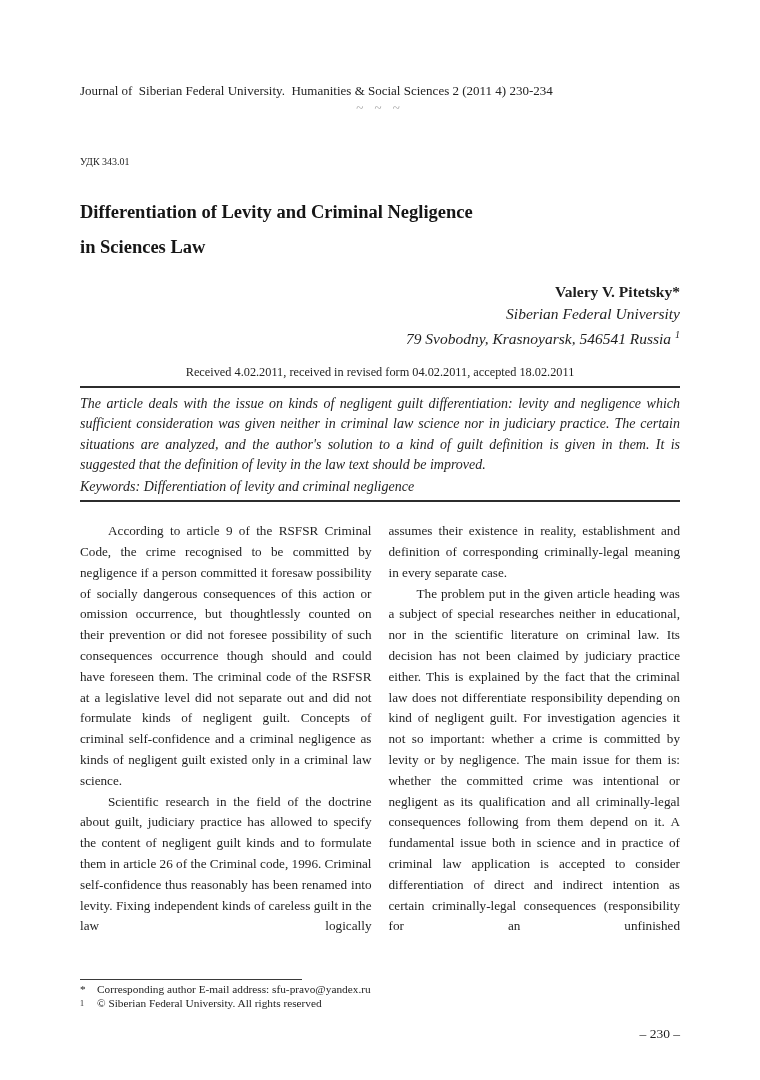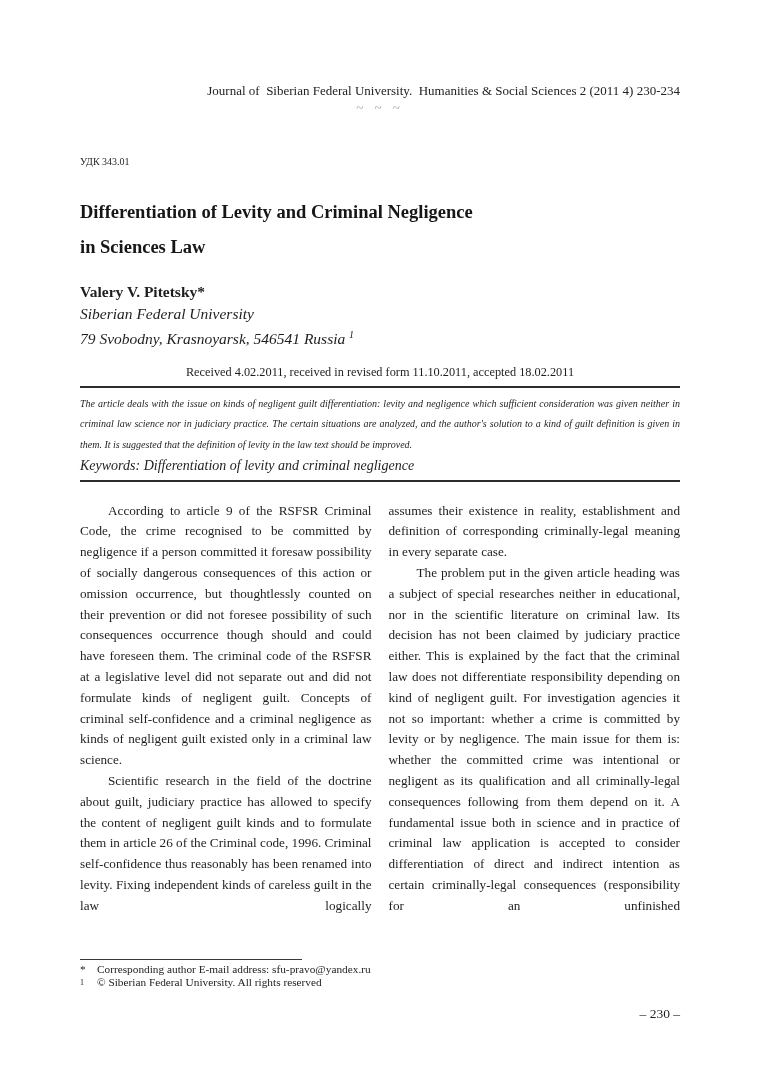--- a/index.html
+++ b/index.html
@@ -9,21 +9,21 @@
     height: 1080px;
     background: #ffffff;
     box-sizing: border-box;
     padding: 0 80px;
     overflow: hidden;
     font-family: "Liberation Serif", "DejaVu Serif", serif;
     color: #1e1e1e;
   }
   .journal-line {
     padding-top: 83px;
-    text-align: right;
+    text-align: left;
     font-size: 13px;
     line-height: 15px;
     white-space: pre-wrap;
     color: #222;
   }
   .ornament {
     text-align: center;
     font-size: 13px;
     line-height: 14px;
     margin-top: 3px;
@@ -37,21 +37,21 @@
   }
   .title {
     margin: 25px 0 16px 0;
     font-size: 18.5px;
     font-weight: bold;
     line-height: 35px;
     color: #161616;
   }
   .author-block {
     margin-top: 9px;
-    text-align: left;
+    text-align: right;
     font-size: 15.5px;
     line-height: 21.5px;
   }
   .author-name { font-weight: bold; font-style: normal; }
   .author-affiliation, .author-address { font-style: italic; }
   .author-address sup { font-size: 10px; font-style: italic; }
   .received {
     margin-top: 15px;
     text-align: center;
     font-size: 12.3px;
@@ -60,21 +60,21 @@
   .rule {
     border: none;
     border-top: 2px solid #2c2c2c;
     margin: 0;
   }
   .rule-top { margin-top: 6px; }
   .rule-bottom { margin-top: 3px; }
   .abstract {
     margin-top: 6px;
     font-style: italic;
-    font-size: 10px;
+    font-size: 14px;
     line-height: 20.5px;
     text-align: justify;
   }
   .keywords {
     margin-top: 1px;
     font-style: italic;
     font-size: 14px;
     line-height: 20.5px;
   }
   .columns {
@@ -132,21 +132,21 @@
   </h1>
 
   <div class="author-block">
     <div class="author-name">Valery V. Pitetsky*</div>
     <div class="author-affiliation">Siberian Federal University</div>
     <div class="author-address">
       <span>79 Svobodny, Krasnoyarsk, 546541 Russia</span>&nbsp;<sup>1</sup>
     </div>
   </div>
 
-  <div class="received">Received 4.02.2011, received in revised form 11.10.2011, accepted 18.02.2011</div>
+  <div class="received">Received 4.02.2011, received in revised form 04.02.2011, accepted 18.02.2011</div>
 
   <hr class="rule rule-top">
 
   <div class="abstract">The article deals with the issue on kinds of negligent guilt differentiation: levity and negligence which sufficient consideration was given neither in criminal law science nor in judiciary practice. The certain situations are analyzed, and the author's solution to a kind of guilt definition is given in them. It is suggested that the definition of levity in the law text should be improved.</div>
 
   <div class="keywords">Keywords: Differentiation of levity and criminal negligence</div>
 
   <hr class="rule rule-bottom">
 
   <div class="columns">

